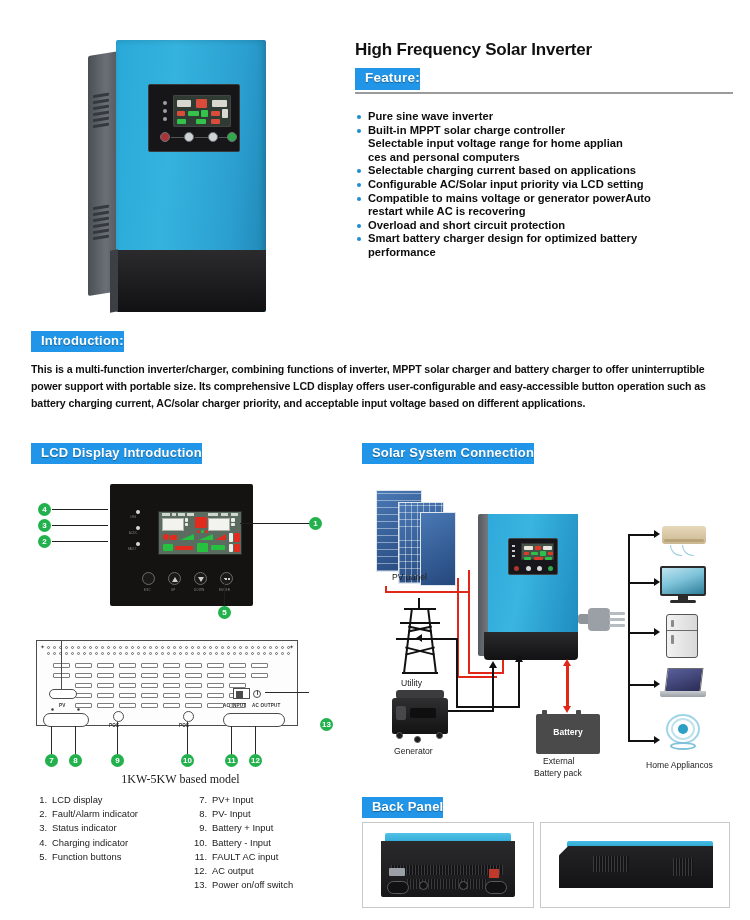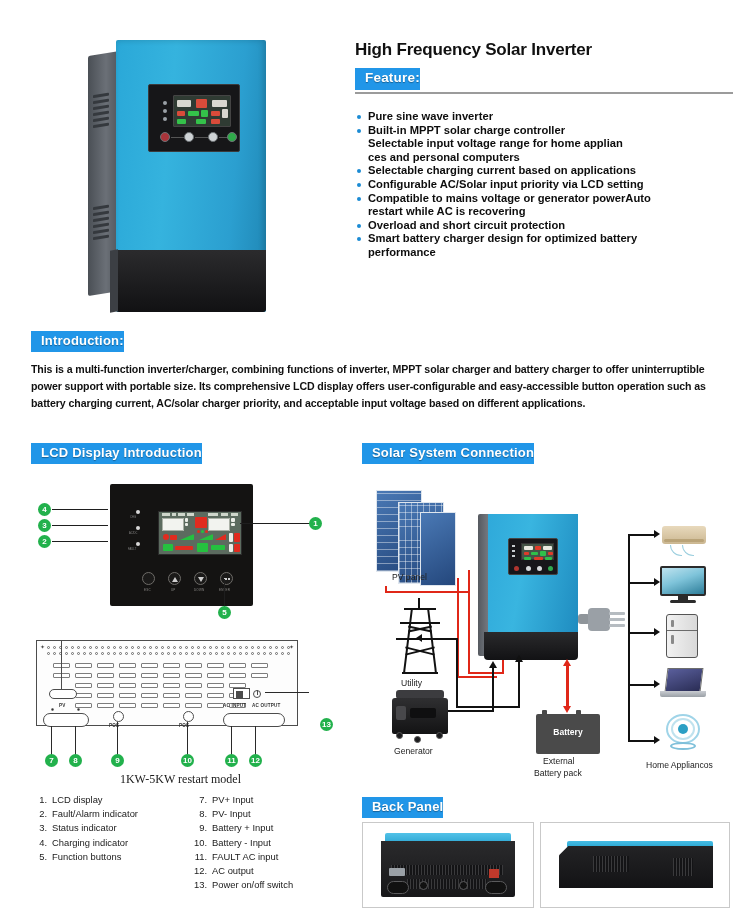--- a/index.html
+++ b/index.html
@@ -562,21 +562,21 @@
   <div class="lead" style="left:159px; top:92px; width:1px; height:34px; background:#2a2a2a;"></div>
   <div class="callout" style="left:153px;top:124px;">10</div>
   <div class="lead" style="left:203px; top:96px; width:1px; height:30px; background:#2a2a2a;"></div>
   <div class="callout" style="left:197px;top:124px;">11</div>
   <div class="lead" style="left:227px; top:96px; width:1px; height:30px; background:#2a2a2a;"></div>
   <div class="callout" style="left:221px;top:124px;">12</div>
   <div class="lead" style="left:237px; top:62px; width:44px; height:1px; background:#2a2a2a;"></div>
   <div class="callout" style="left:292px;top:56px;margin-top:32px;">13</div>
 </div>
 
-<div id="model-caption">1KW-5KW restart model</div>
+<div id="model-caption">1KW-5KW based model</div>
 
 <div id="legend">
   <div class="lg-col" style="left:0px;">
     <div class="lg-row">
         <span class="lg-num">1.</span>
         <span>LCD display</span>
       </div>
     <div class="lg-row">
         <span class="lg-num">2.</span>
         <span>Fault/Alarm indicator</span>

